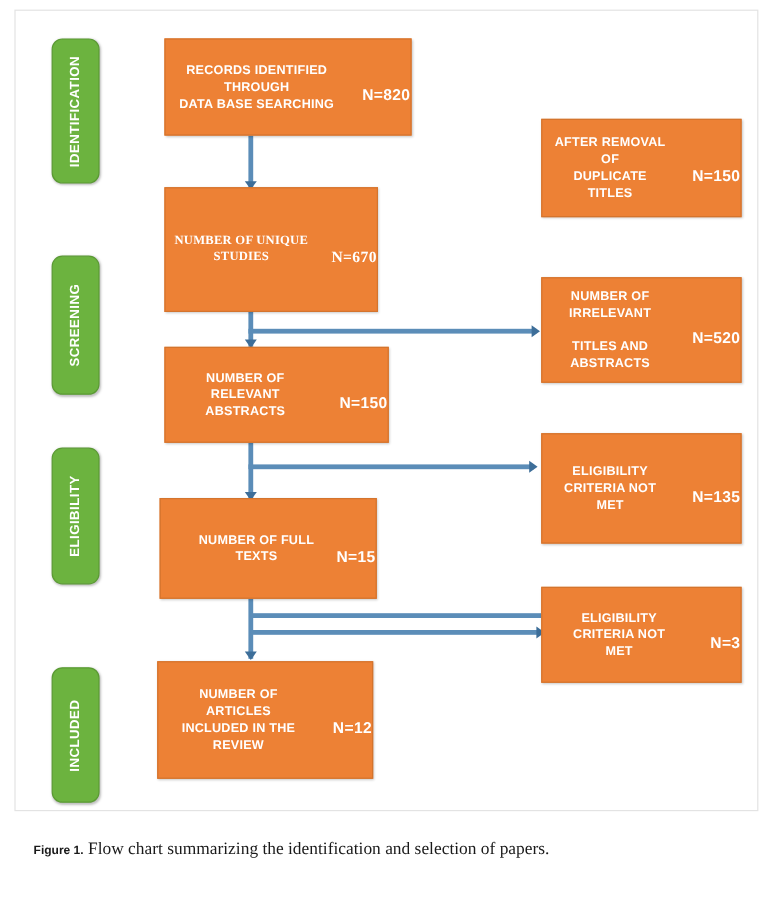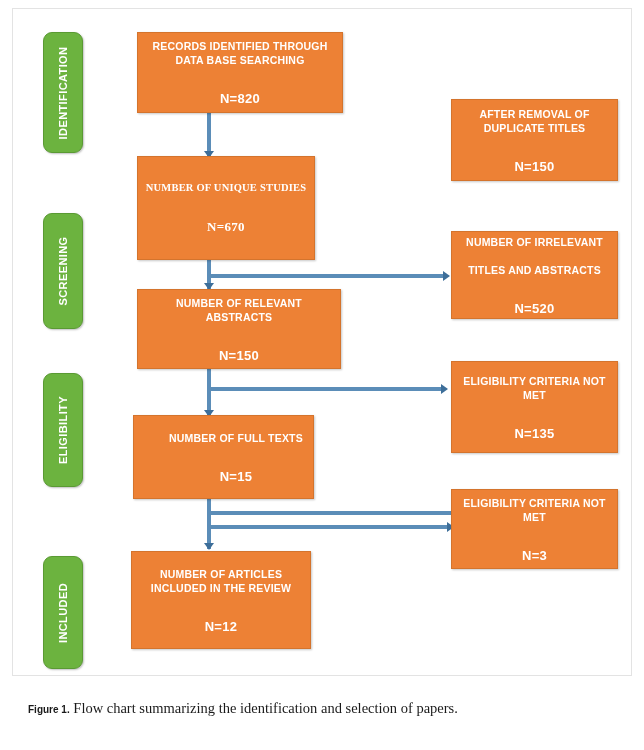--- a/index.html
+++ b/index.html
@@ -9,21 +9,21 @@
     border:1px solid #e3e3e3;background:#ffffff;box-sizing:border-box;}
 
   .stage-label{position:absolute;background:#6cb33f;border:1px solid #5a9a33;border-radius:9px;
     box-shadow:1px 1px 2px rgba(0,0,0,.25);box-sizing:border-box;}
   .stage-label span{display:block;position:absolute;left:50%;top:50%;
     transform:translate(-50%,-50%) rotate(-90deg);transform-origin:center center;
     white-space:nowrap;color:#ffffff;font-weight:bold;font-size:11px;letter-spacing:.4px;}
 
   .flow-box{position:absolute;background:#ed8135;border:1px solid #d4742d;
     box-shadow:1px 1px 2px rgba(0,0,0,.22);box-sizing:border-box;
-    display:flex;flex-direction:column;align-items:center;justify-content:center;
+    display:flex;align-items:center;justify-content:center;
     text-align:center;color:#ffffff;font-weight:bold;gap:12px;}
   .flow-box .ttl{font-size:10.5px;line-height:14px;letter-spacing:.2px;padding:0 6px;}
   .flow-box .num{font-size:13px;margin-top:12px;letter-spacing:.3px;}
 
   .vline{position:absolute;background:#5b8db8;width:4px;}
   .hline{position:absolute;background:#5b8db8;height:4px;}
   .arrow-r{position:absolute;width:0;height:0;
     border-top:5px solid transparent;border-bottom:5px solid transparent;
     border-left:7px solid #3d6e99;}
   .arrow-d{position:absolute;width:0;height:0;
@@ -78,21 +78,21 @@
       <span>DATA BASE SEARCHING</span>
     </div>
     <div class="num">N=820</div>
   </div>
 
   <div class="flow-box" style="left:124px;top:147px;width:178px;height:104px;font-family:Liberation Serif, serif;">
     <div class="ttl">NUMBER OF UNIQUE STUDIES</div>
     <div class="num">N=670</div>
   </div>
 
-  <div class="flow-box" style="left:124px;top:280px;width:204px;height:80px;">
+  <div class="flow-box" style="left:124px;top:280px;width:187px;height:80px;">
     <div class="ttl">
       <span>NUMBER OF RELEVANT</span><br>
       <span>ABSTRACTS</span>
     </div>
     <div class="num">N=150</div>
   </div>
 
   <div class="flow-box" style="left:120px;top:406px;width:181px;height:84px;padding-left:25px;">
     <div class="ttl">NUMBER OF FULL TEXTS</div>
     <div class="num">N=15</div>

